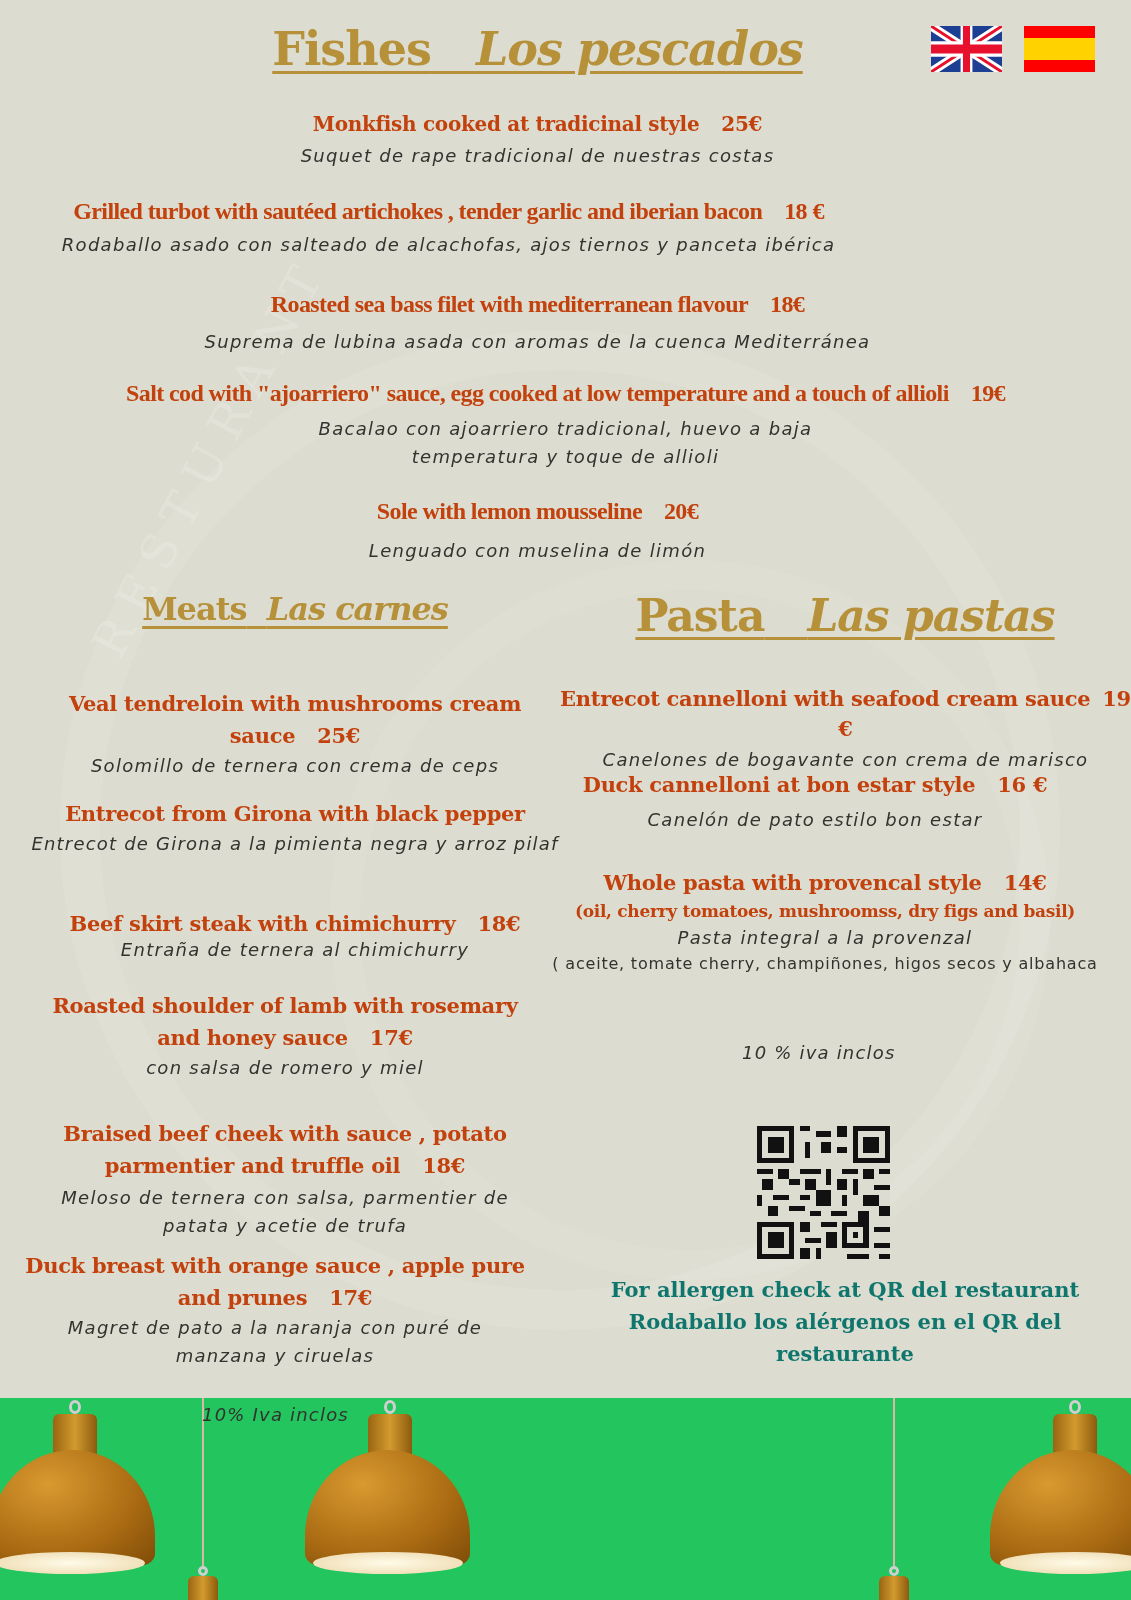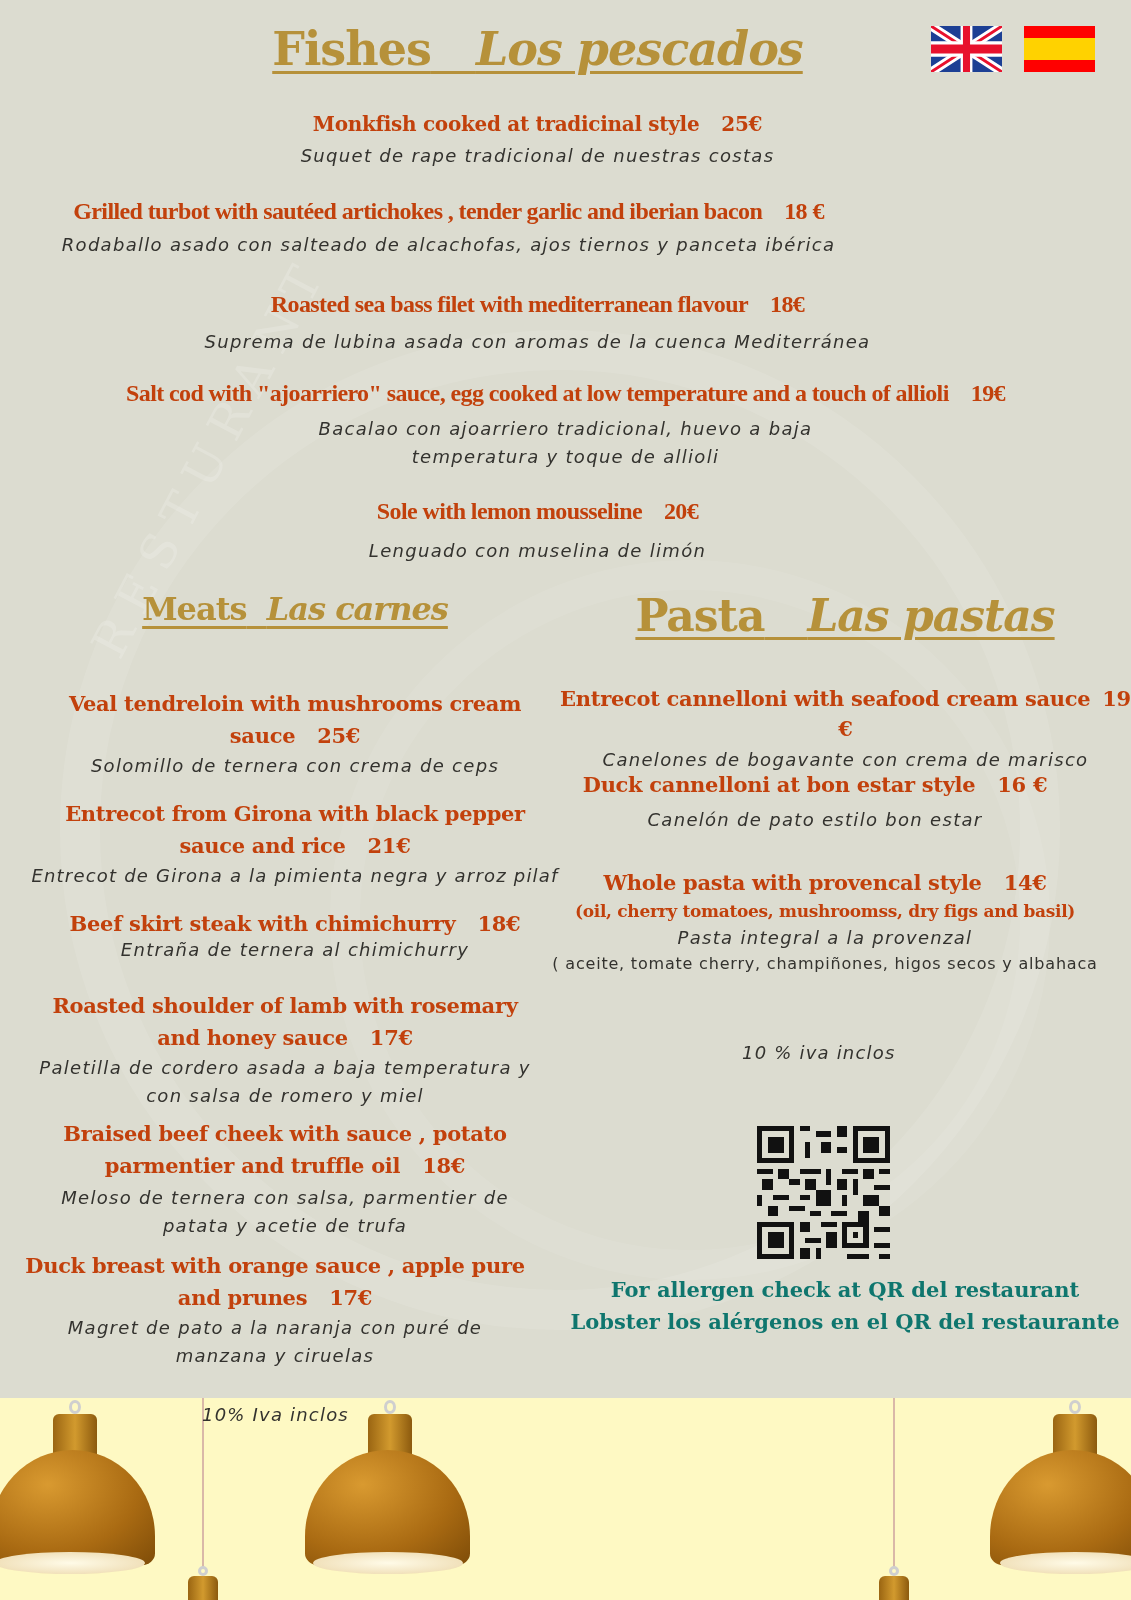--- a/index.html
+++ b/index.html
@@ -55,21 +55,21 @@
   .meats-title { position: absolute; top: 590px; left: 0; width: 590px; font-size: 32px; }
   .pasta-title { position: absolute; top: 590px; left: 580px; width: 530px; font-size: 44px; }
 
   .col-left .dish .en { font-size: 21px; line-height: 32px; }
   .col-right .dish .en { font-size: 21px; line-height: 30px; }
 
   .iva { position: absolute; font-family: "DejaVu Sans", sans-serif; font-style: italic; font-size: 18px; letter-spacing: 1.2px; color: #33322e; }
   .qr { position: absolute; left: 757px; top: 1126px; width: 133px; height: 133px; background: #fff; }
   .allergen { position: absolute; left: 560px; top: 1274px; width: 570px; text-align: center; font-weight: 700; font-size: 21px; line-height: 32px; color: #0f766e; }
 
-  .bottom-band { position: absolute; left: 0; top: 1398px; width: 1131px; height: 202px; background: #fef9c3; overflow: hidden; }
+  .bottom-band { position: absolute; left: 0; top: 1398px; width: 1131px; height: 202px; background: #22c55e; overflow: hidden; }
   .cord { position: absolute; width: 2px; background: #d9b8a8; }
   .lamp { position: absolute; }
   .lamp .neck { position: absolute; left: 50%; transform: translateX(-50%); background: linear-gradient(90deg,#9a6512,#d29a2e,#8c5a0e); border-radius: 6px 6px 2px 2px; }
   .lamp .dome { position: absolute; left: 0; background: radial-gradient(ellipse at 35% 30%, #d99a30, #a96a12 60%, #7e4c08); border-radius: 50% 50% 8% 8% / 75% 75% 10% 10%; }
   .lamp .rim { position: absolute; background: radial-gradient(ellipse, #fffbe8, #f1e1bb 70%, #c98a3a); border-radius: 50%; }
   .lamp .hook { position: absolute; left: 50%; transform: translateX(-50%); width: 12px; height: 14px; border: 3px solid #cfcfcf; border-radius: 50%; }
 </style>
 </head>
 <body>
 
@@ -133,37 +133,35 @@
     <div class="en">
       <div>Veal tendreloin with mushrooms cream</div>
       <div><span>sauce</span><span class="price">25€</span></div>
     </div>
     <div class="es" style="margin-top:0;">Solomillo de ternera con crema de ceps</div>
   </div>
 
   <div class="dish" style="top:798px;left:0;width:590px;">
     <div class="en">
       <div>Entrecot from Girona with black pepper</div>
-      <div><span>sauce and rice</span><span class="price">21€</span></div>
     </div>
     <div class="es" style="margin-top:0;letter-spacing:1.2px;">Entrecot de Girona a la pimienta negra y arroz pilaf</div>
   </div>
 
   <div class="dish" style="top:908px;left:0;width:590px;">
     <div class="en"><span>Beef skirt steak with chimichurry</span><span class="price">18€</span></div>
     <div class="es" style="margin-top:-4px;">Entraña de ternera al chimichurry</div>
   </div>
 
   <div class="dish" style="top:990px;left:0;width:570px;">
     <div class="en">
       <div>Roasted shoulder of lamb with rosemary</div>
       <div><span>and honey sauce</span><span class="price">17€</span></div>
     </div>
     <div class="es" style="margin-top:0;">
-      <div>Paletilla de cordero asada a baja temperatura y</div>
       <div>con salsa de romero y miel</div>
     </div>
   </div>
 
   <div class="dish" style="top:1118px;left:0;width:570px;">
     <div class="en">
       <div>Braised beef cheek with sauce , potato</div>
       <div><span>parmentier and truffle oil</span><span class="price">18€</span></div>
     </div>
     <div class="es" style="margin-top:2px;">
@@ -260,21 +258,21 @@
         <rect x="22" y="22" width="3" height="1"></rect>
         <rect x="23" y="24" width="2" height="1"></rect>
     </g>
     <rect x="17" y="19" width="3" height="3" fill="#dcdcd0"></rect>
       <rect x="18" y="20" width="1" height="1" fill="#111"></rect>
   </svg>
 </div>
 
 <div class="allergen">
   <div>For allergen check  at  QR del restaurant</div>
-  <div>Lobster los alérgenos en el QR del restaurante</div>
+  <div>Rodaballo los alérgenos en el QR del restaurante</div>
 </div>
 
 <div class="bottom-band">
   <div class="cord" style="left:202px;top:0;height:170px;"></div>
   <div class="cord" style="left:893px;top:0;height:170px;"></div>
 
   <div class="lamp" style="left:-10px;top:2px;width:170px;height:200px;">
     <div class="hook" style="top:0;"></div>
     <div class="neck" style="top:14px;width:44px;height:44px;"></div>
     <div class="dome" style="top:50px;width:165px;height:115px;"></div>

